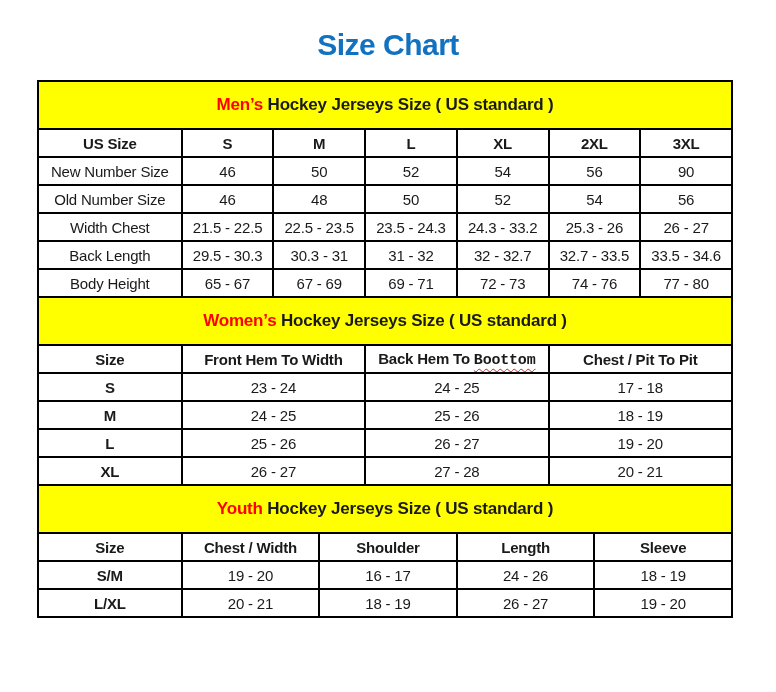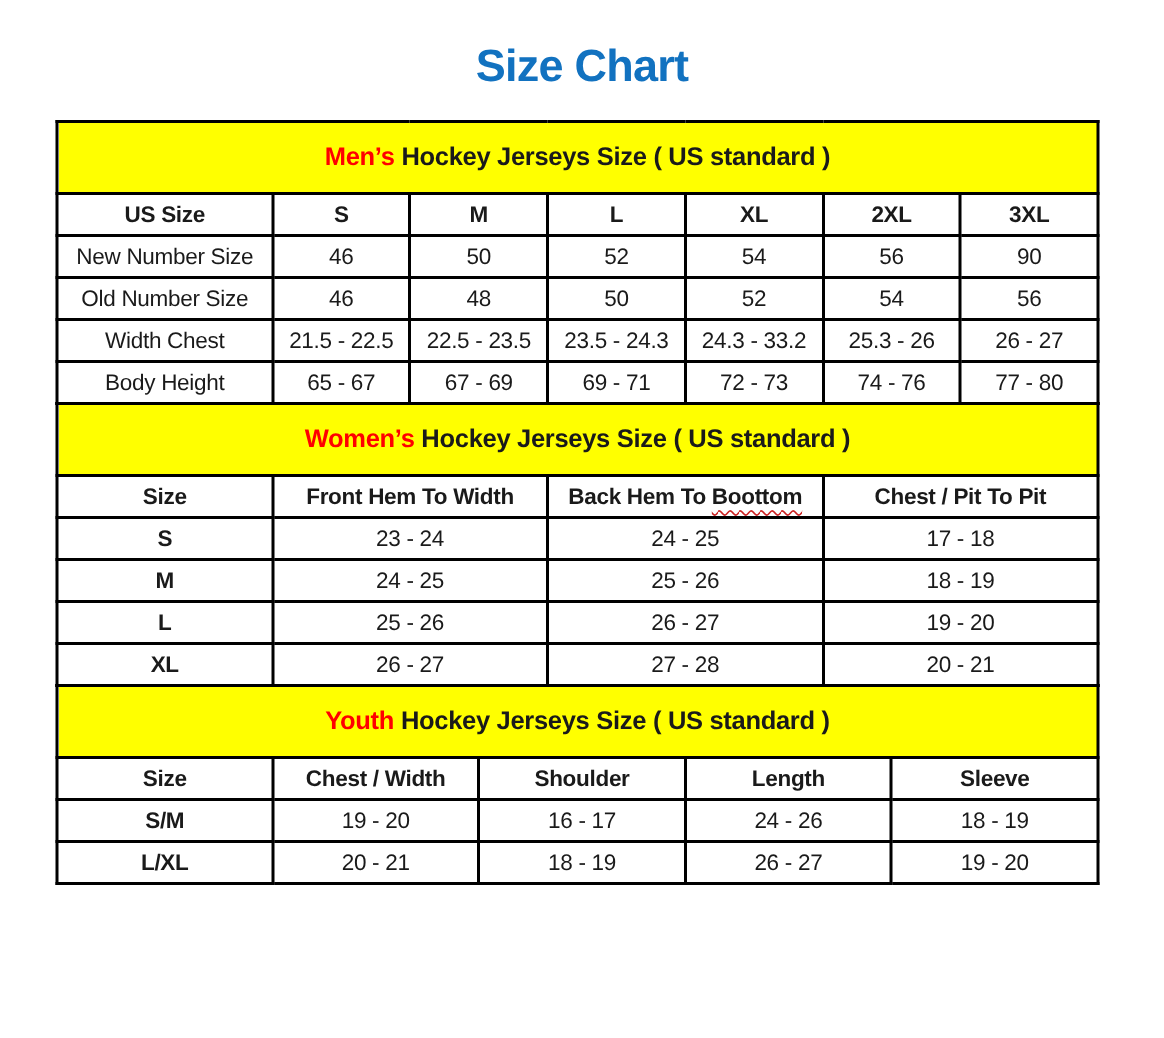--- a/index.html
+++ b/index.html
@@ -64,20 +64,21 @@
   }
   col.c0 { width: 20.7%; }
   .t-womens td.rowlab, .t-youth td.rowlab { font-weight: bold; }
   .squiggle {
     text-decoration-line: underline;
     text-decoration-style: wavy;
     text-decoration-color: #cc2222;
     text-decoration-thickness: 1px;
     text-underline-offset: 4px;
     text-decoration-skip-ink: none;
+    font-family: Liberation Mono, monospace;
   }
 </style>
 </head>
 <body>
 
 <div class="page">
   <h1 class="title">Size Chart</h1>
   <div class="tables-wrap" id="tables">
       <table class="sizes t-mens">
         <colgroup>
@@ -123,20 +124,29 @@
           <tr class="datarow">
             <td class="rowlab">Width Chest</td>
             <td>21.5 - 22.5</td>
             <td>22.5 - 23.5</td>
             <td>23.5 - 24.3</td>
             <td>24.3 - 33.2</td>
             <td>25.3 - 26</td>
             <td>26 - 27</td>
           </tr>
           <tr class="datarow">
+            <td class="rowlab">Back Length</td>
+            <td>29.5 - 30.3</td>
+            <td>30.3 - 31</td>
+            <td>31 - 32</td>
+            <td>32 - 32.7</td>
+            <td>32.7 - 33.5</td>
+            <td>33.5 - 34.6</td>
+          </tr>
+          <tr class="datarow">
             <td class="rowlab">Body Height</td>
             <td>65 - 67</td>
             <td>67 - 69</td>
             <td>69 - 71</td>
             <td>72 - 73</td>
             <td>74 - 76</td>
             <td>77 - 80</td>
           </tr>
         </tbody>
       </table>

